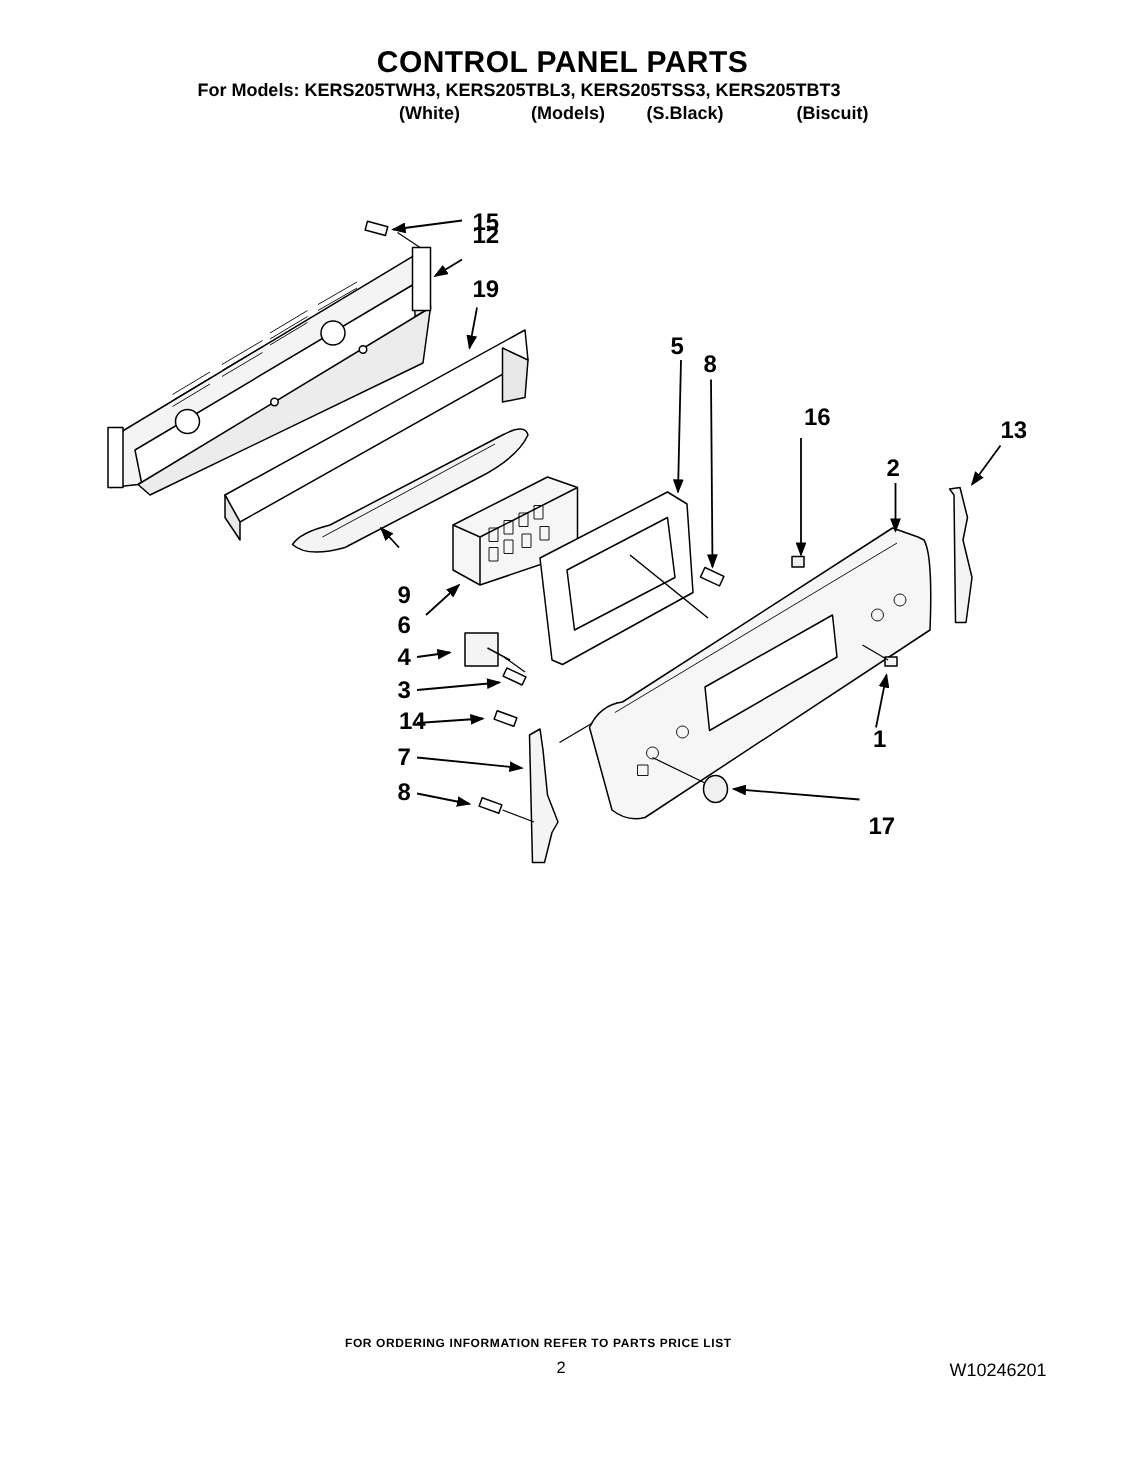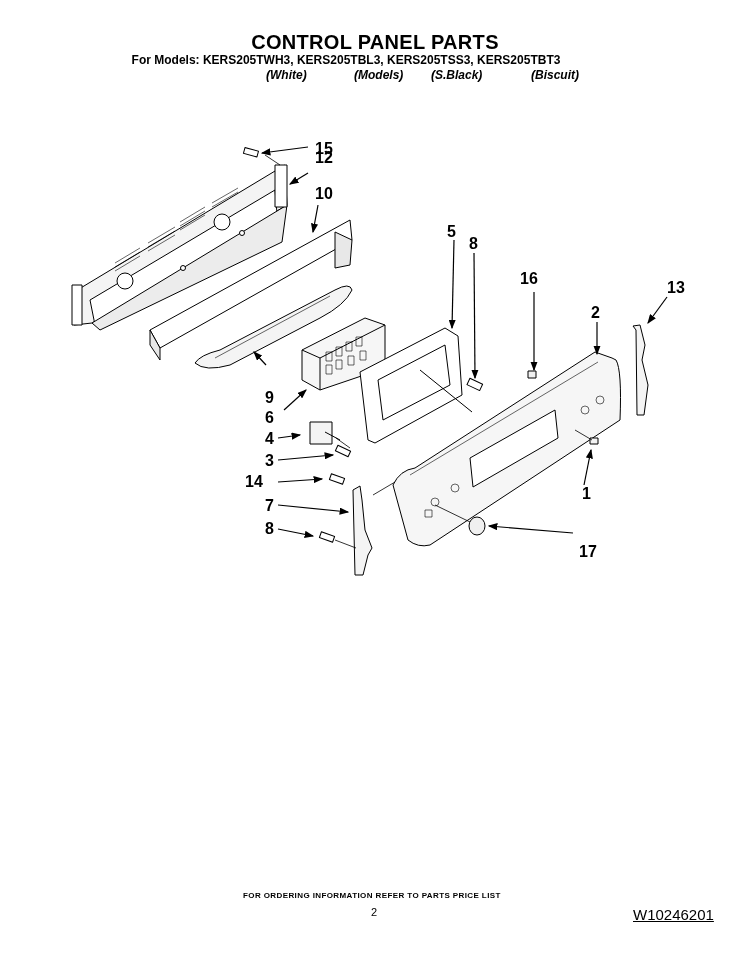--- a/index.html
+++ b/index.html
@@ -1,25 +1,25 @@
 <!DOCTYPE html>
 <html><head>
 <meta charset="utf-8">
 <style>
   html, body { margin: 0; padding: 0; background: #ffffff; }
   body { width: 750px; height: 971px; position: relative; overflow: hidden; font-family: "Liberation Sans", sans-serif; color: #000; }
   .title { position: absolute; top: 31px; left: 0; width: 750px; text-align: center; font-weight: bold; font-size: 20px; letter-spacing: 0.3px; }
   .models { position: absolute; top: 53px; left: 0; width: 692px; text-align: center; font-weight: bold; font-size: 12px; }
   .colors { position: absolute; top: 68px; left: 0; width: 750px; font-weight: bold; font-size: 12px; }
-  .colors span { position: absolute; font-style: italic; }
+  .colors span { position: absolute; }
   svg.diagram { position: absolute; left: 0; top: 0; }
   .callout { position: absolute; font-size: 16px; font-weight: bold; font-family: "Liberation Sans", sans-serif; line-height: 1; text-align: right; }
-  .footer-note { position: absolute; top: 891px; left: 230px; font-size: 8px; font-weight: bold; letter-spacing: 0.4px; margin-left: 13px; }
+  .footer-note { position: absolute; top: 891px; left: 230px; font-size: 8px; font-weight: bold; letter-spacing: 0.4px; }
   .page-num { position: absolute; top: 906px; left: 371px; font-size: 11px; }
-  .doc-id { position: absolute; top: 906px; left: 633px; font-size: 15px; text-decoration: underline; }
+  .doc-id { position: absolute; top: 906px; left: 633px; font-size: 12px; }
 </style>
 </head>
 <body>
 
 <div class="title">CONTROL PANEL PARTS</div>
 <div class="models">For Models: KERS205TWH3, KERS205TBL3, KERS205TSS3, KERS205TBT3</div>
 <div class="colors">
   <span style="left:266px">(White)</span>
   <span style="left:354px">(Models)</span>
   <span style="left:431px">(S.Black)</span>
@@ -174,31 +174,31 @@
     <line x1="278" y1="482" x2="322" y2="479"></line>
     <line x1="278" y1="505" x2="348" y2="512"></line>
     <line x1="278" y1="529" x2="313" y2="536"></line>
     <line x1="584" y1="485" x2="591" y2="450"></line>
     <line x1="573" y1="533" x2="489" y2="526"></line>
   </g>
 </svg>
 
 <div class="callout" style="left:315px;top:141px">15</div>
 <div class="callout" style="left:315px;top:150px">12</div>
-<div class="callout" style="left:315px;top:186px">10</div>
+<div class="callout" style="left:315px;top:186px">19</div>
 <div class="callout" style="left:447px;top:224px">5</div>
 <div class="callout" style="left:469px;top:236px">8</div>
-<div class="callout" style="left:520px;top:271px">16</div>
+<div class="callout" style="left:536px;top:271px">16</div>
 <div class="callout" style="left:591px;top:305px">2</div>
 <div class="callout" style="left:667px;top:280px">13</div>
 <div class="callout" style="left:265px;top:390px">9</div>
 <div class="callout" style="left:265px;top:410px">6</div>
 <div class="callout" style="left:265px;top:431px">4</div>
 <div class="callout" style="left:265px;top:453px">3</div>
-<div class="callout" style="left:245px;top:474px">14</div>
+<div class="callout" style="left:266px;top:474px">14</div>
 <div class="callout" style="left:265px;top:498px">7</div>
 <div class="callout" style="left:265px;top:521px">8</div>
 <div class="callout" style="left:582px;top:486px">1</div>
 <div class="callout" style="left:579px;top:544px">17</div>
 
 <div class="footer-note">FOR ORDERING INFORMATION REFER TO PARTS PRICE LIST</div>
 <div class="page-num">2</div>
 <div class="doc-id">W10246201</div>
 
 </body></html>

